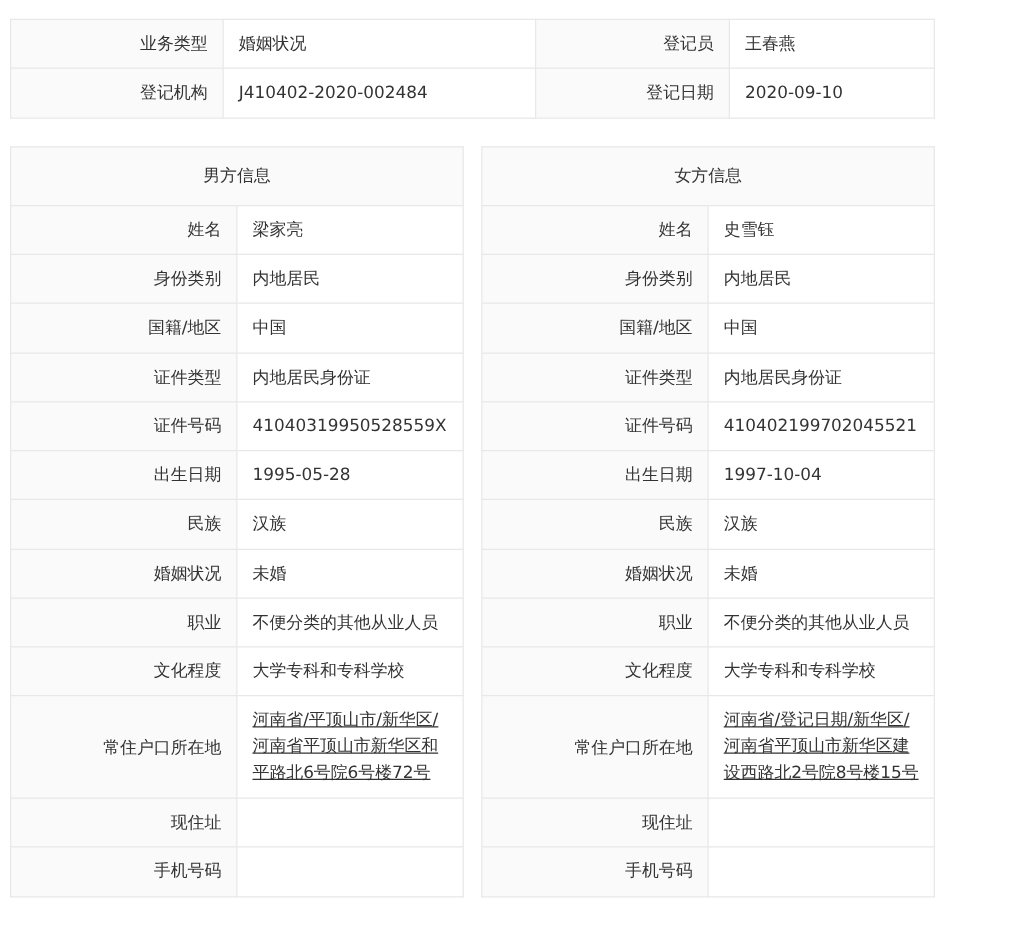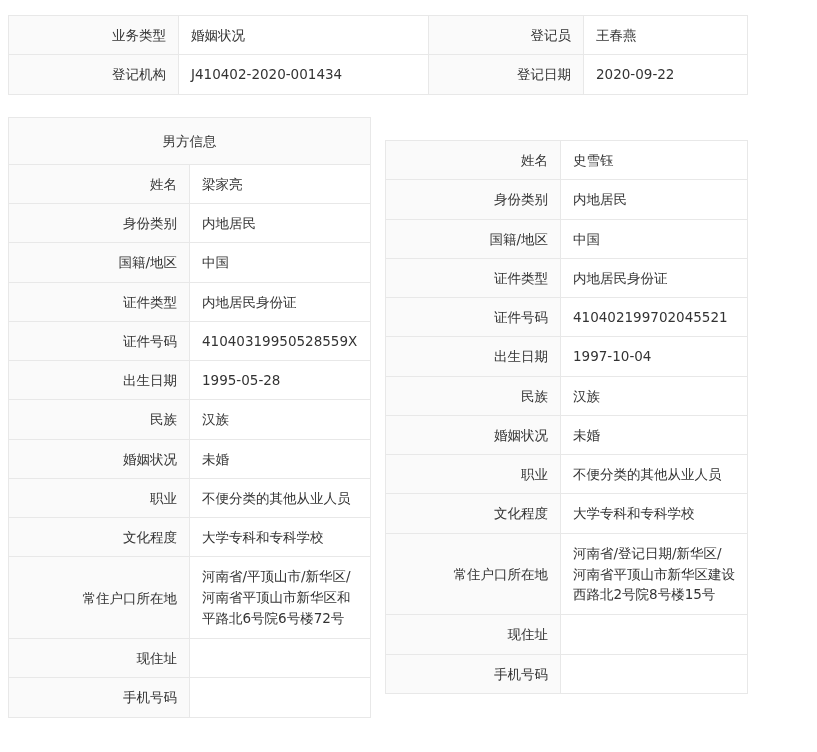--- a/index.html
+++ b/index.html
@@ -62,40 +62,40 @@
   }
   .panel-head td {
     background: #fafafa;
     text-align: center;
     font-weight: normal;
     padding: 13px 12px;
     color: #333333;
   }
   .panel table td.lbl { width: 150px; margin-top: 36px; }
   .empty-val { height: 18px; }
-  .addr-val { line-height: 1.55; }
+  .addr-val { line-height: 1.55; text-decoration: underline; }
 </style>
 </head>
 <body>
 
 <div class="page">
 
   <table class="top-table">
     <tbody>
       <tr>
         <td class="lbl">业务类型</td>
         <td class="val val-1">婚姻状况</td>
         <td class="lbl lbl-2">登记员</td>
         <td class="val">王春燕</td>
       </tr>
       <tr>
         <td class="lbl">登记机构</td>
-        <td class="val val-1">J410402-2020-001434</td>
+        <td class="val val-1">J410402-2020-002484</td>
         <td class="lbl lbl-2">登记日期</td>
-        <td class="val">2020-09-22</td>
+        <td class="val">2020-09-10</td>
       </tr>
     </tbody>
   </table>
 
   <div class="spacer"></div>
 
   <div class="panels">
 
     <div class="panel">
       <table>
@@ -155,20 +155,23 @@
             <td class="lbl">手机号码</td>
             <td class="val empty-val"></td>
           </tr>
         </tbody>
       </table>
     </div>
 
     <div class="panel">
       <table>
         <tbody>
+          <tr class="panel-head">
+            <td colspan="2">女方信息</td>
+          </tr>
           <tr>
             <td class="lbl">姓名</td>
             <td class="val">史雪钰</td>
           </tr>
           <tr>
             <td class="lbl">身份类别</td>
             <td class="val">内地居民</td>
           </tr>
           <tr>
             <td class="lbl">国籍/地区</td>

